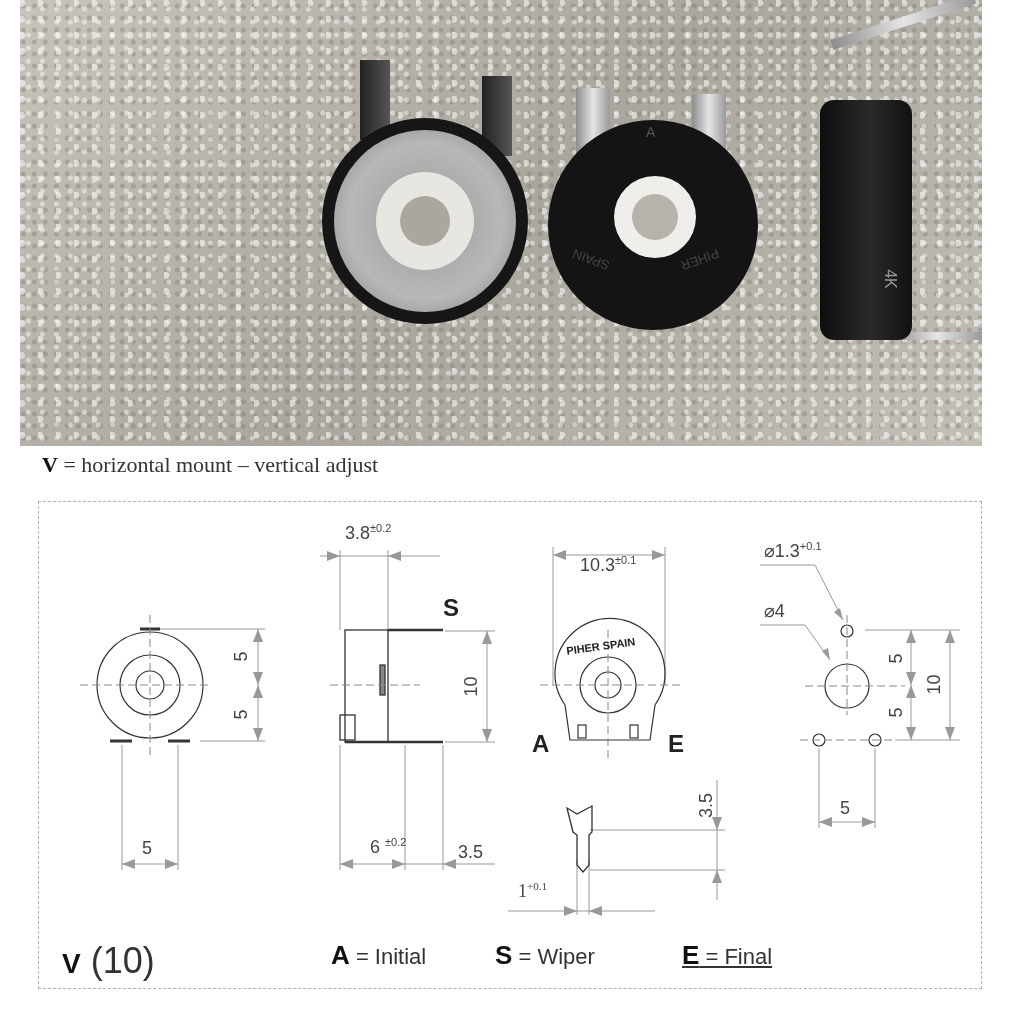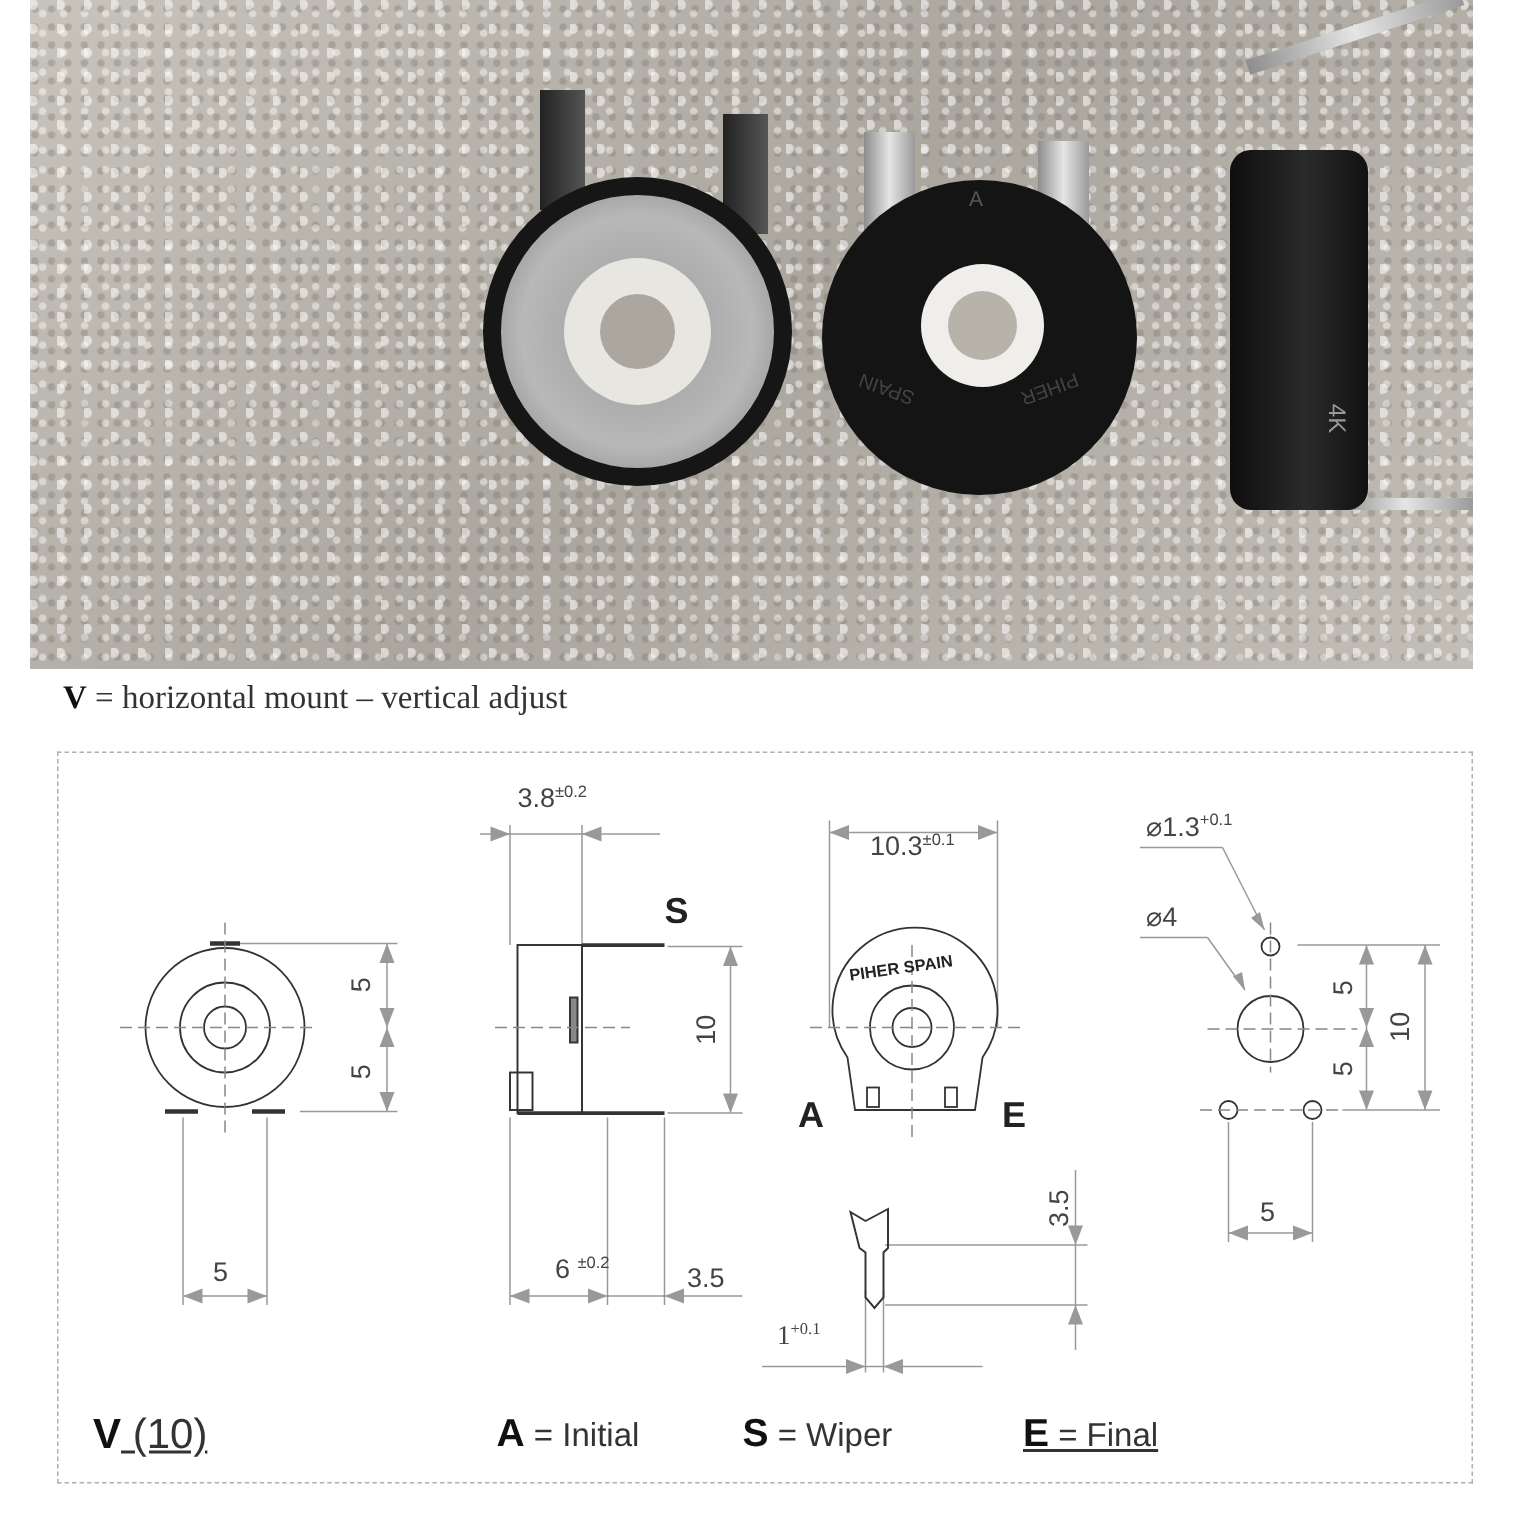--- a/index.html
+++ b/index.html
@@ -208,16 +208,16 @@
 <div class="dim" style="left:694px;top:795px;transform:rotate(-90deg);">3.5</div>
 <div class="dim" style="left:518px;top:880px;font-family:Liberation Serif, serif;"><span>1</span><sup>+0.1</sup></div>
 
 <div class="dim" style="left:764px;top:540px;"><span>⌀1.3</span><sup>+0.1</sup></div>
 <div class="dim" style="left:764px;top:600px;">⌀4</div>
 <div class="dim" style="left:891px;top:648px;transform:rotate(-90deg);">5</div>
 <div class="dim" style="left:891px;top:702px;transform:rotate(-90deg);">5</div>
 <div class="dim" style="left:924px;top:674px;transform:rotate(-90deg);">10</div>
 <div class="dim" style="left:840px;top:798px;">5</div>
 
-<div class="legend" style="left:62px;"><b style="font-size:28px;">V</b><span style="font-size:28px;text-decoration:underline;"> (10)</span></div>
+<div class="legend" style="left:62px;"><b style="font-size:28px;">V</b><span style="font-size:36px;"> (10)</span></div>
 <div class="legend" style="left:331px;"><b>A</b><span> = Initial</span></div>
 <div class="legend" style="left:495px;"><b>S</b><span> = Wiper</span></div>
 <div class="legend" style="left:682px;text-decoration:underline;"><b>E</b><span> = Final</span></div>
 
 </body></html>

